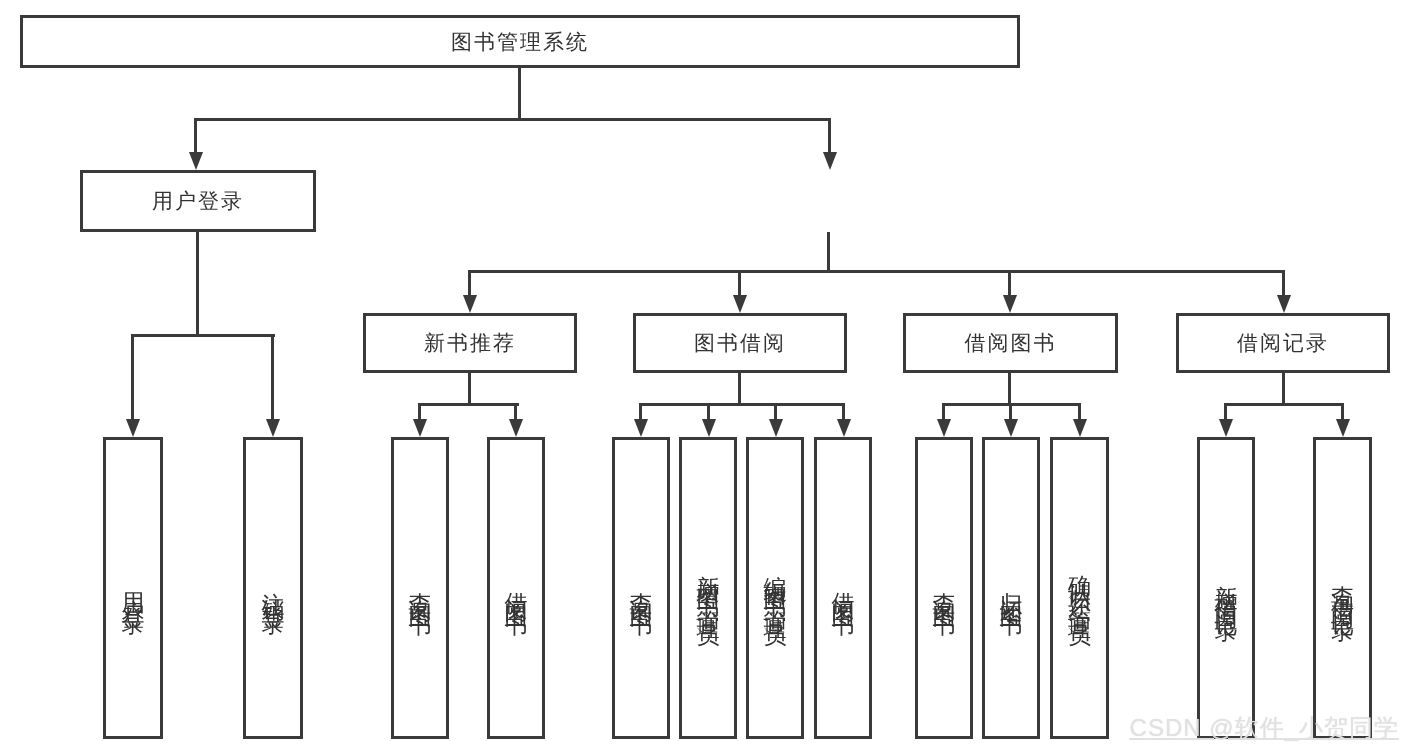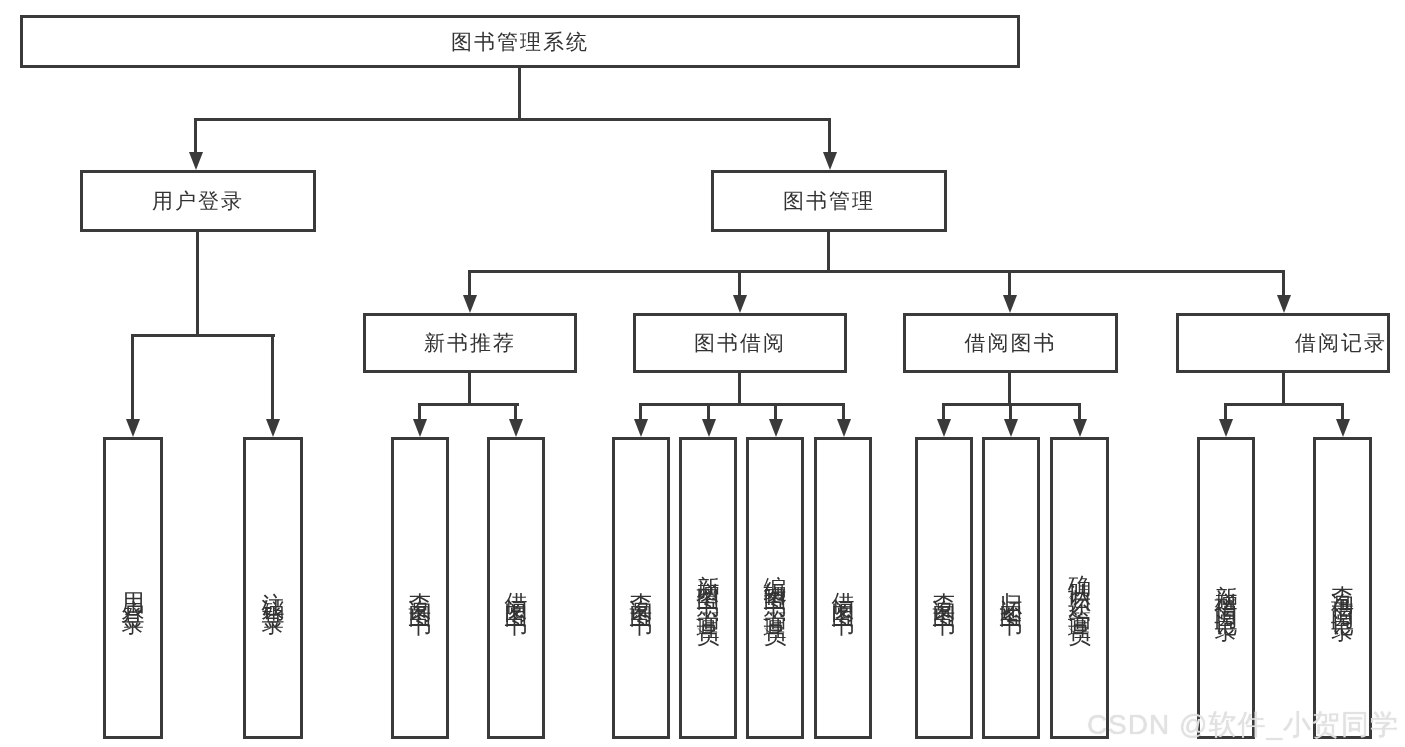--- a/index.html
+++ b/index.html
@@ -18,46 +18,44 @@
   }
   .vl{position:absolute;width:3px;background:#3a3a3a;}
   .hl{position:absolute;height:3px;background:#3a3a3a;}
   .arrow{
     position:absolute;width:0;height:0;
     border-left:7px solid transparent;border-right:7px solid transparent;
     border-top:18px solid #3a3a3a;
   }
   .watermark{
     position:absolute;right:6px;bottom:3px;z-index:10;
-    font-size:28px;letter-spacing:1px;
+    font-size:24px;letter-spacing:1px;
     color:rgba(226,226,226,0.95);
     text-shadow:0 0 1px rgba(180,180,180,0.5);
+    text-decoration:underline;
   }
 </style>
 </head>
 <body>
 
 <div class="canvas">
 
   <div class="box" style="left:20px;top:15px;width:1000px;height:53px;text-align:center;">
     <span class="lbl">图书管理系统</span>
   </div>
 
   <div class="vl" style="left:518px;top:68px;height:52px;"></div>
   <div class="hl" style="left:194px;top:118px;width:637px;"></div>
   <div class="vl" style="left:194px;top:118px;height:36px;"></div>
   <div class="arrow" style="left:189px;top:152px;"></div>
   <div class="vl" style="left:828px;top:118px;height:36px;"></div>
   <div class="arrow" style="left:823px;top:152px;"></div>
 
   <div class="box" style="left:80px;top:170px;width:236px;height:62px;">
     <span class="lbl">用户登录</span>
-  </div>
-  <div class="box" style="left:711px;top:170px;width:236px;height:62px;">
-    <span class="lbl">图书管理</span>
   </div>
 
   <div class="vl" style="left:196px;top:232px;height:105px;"></div>
   <div class="hl" style="left:131px;top:334px;width:144px;"></div>
   <div class="vl" style="left:131px;top:334px;height:86px;"></div>
   <div class="arrow" style="left:126px;top:419px;"></div>
   <div class="vl" style="left:271px;top:334px;height:86px;"></div>
   <div class="arrow" style="left:266px;top:419px;"></div>
 
   <div class="vl" style="left:827px;top:232px;height:41px;"></div>
@@ -73,21 +71,21 @@
 
   <div class="box" style="left:633px;top:313px;width:214px;height:60px;">
     <span class="lbl">图书借阅</span>
   </div>
   <div class="box" style="left:363px;top:313px;width:214px;height:60px;">
     <span class="lbl">新书推荐</span>
   </div>
   <div class="box" style="left:903px;top:313px;width:215px;height:60px;">
     <span class="lbl">借阅图书</span>
   </div>
-  <div class="box" style="left:1176px;top:313px;width:214px;height:60px;justify-content:flex-end;">
+  <div class="box" style="left:1176px;top:313px;width:214px;height:60px;">
     <span class="lbl">借阅记录</span>
   </div>
 
   <div class="vl" style="left:468px;top:373px;height:33px;"></div>
   <div class="hl" style="left:418px;top:403px;width:101px;"></div>
   <div class="vl" style="left:418px;top:403px;height:18px;"></div>
   <div class="arrow" style="left:413px;top:419px;"></div>
   <div class="vl" style="left:514px;top:403px;height:18px;"></div>
   <div class="arrow" style="left:509px;top:419px;"></div>
 

